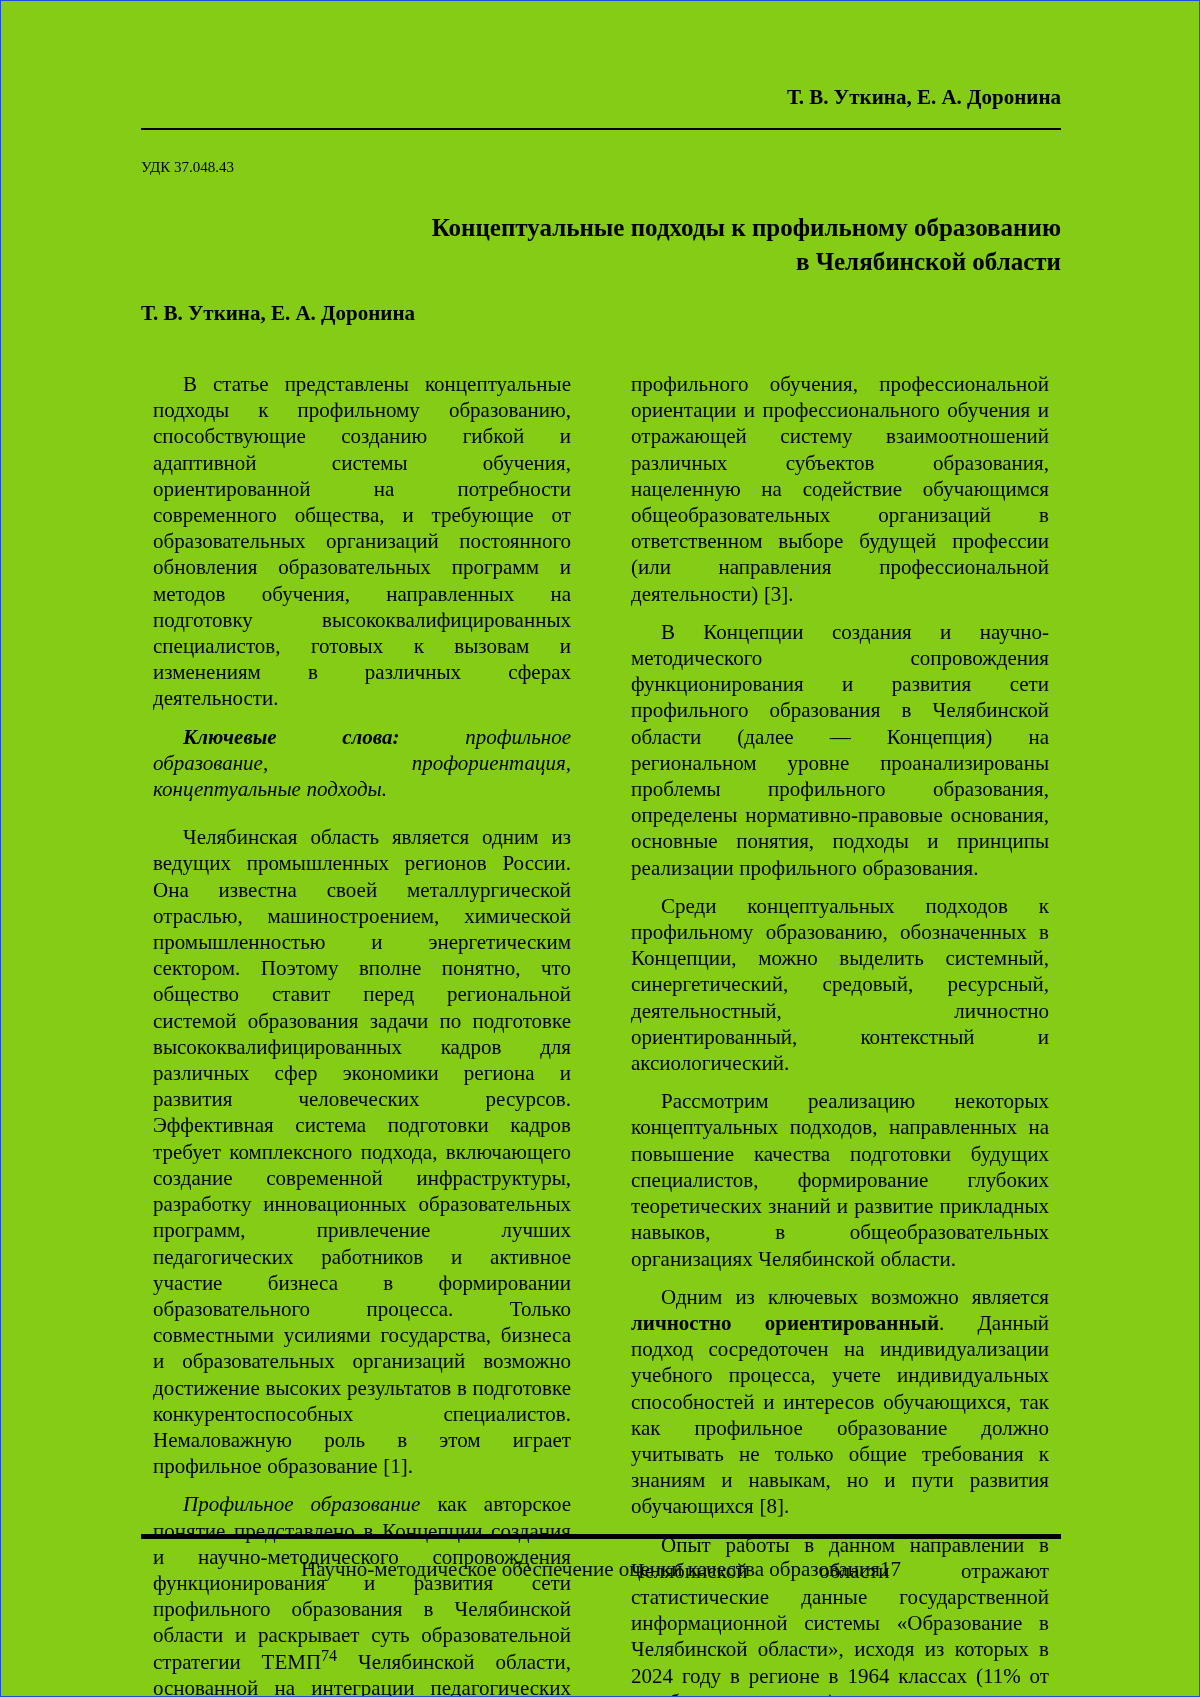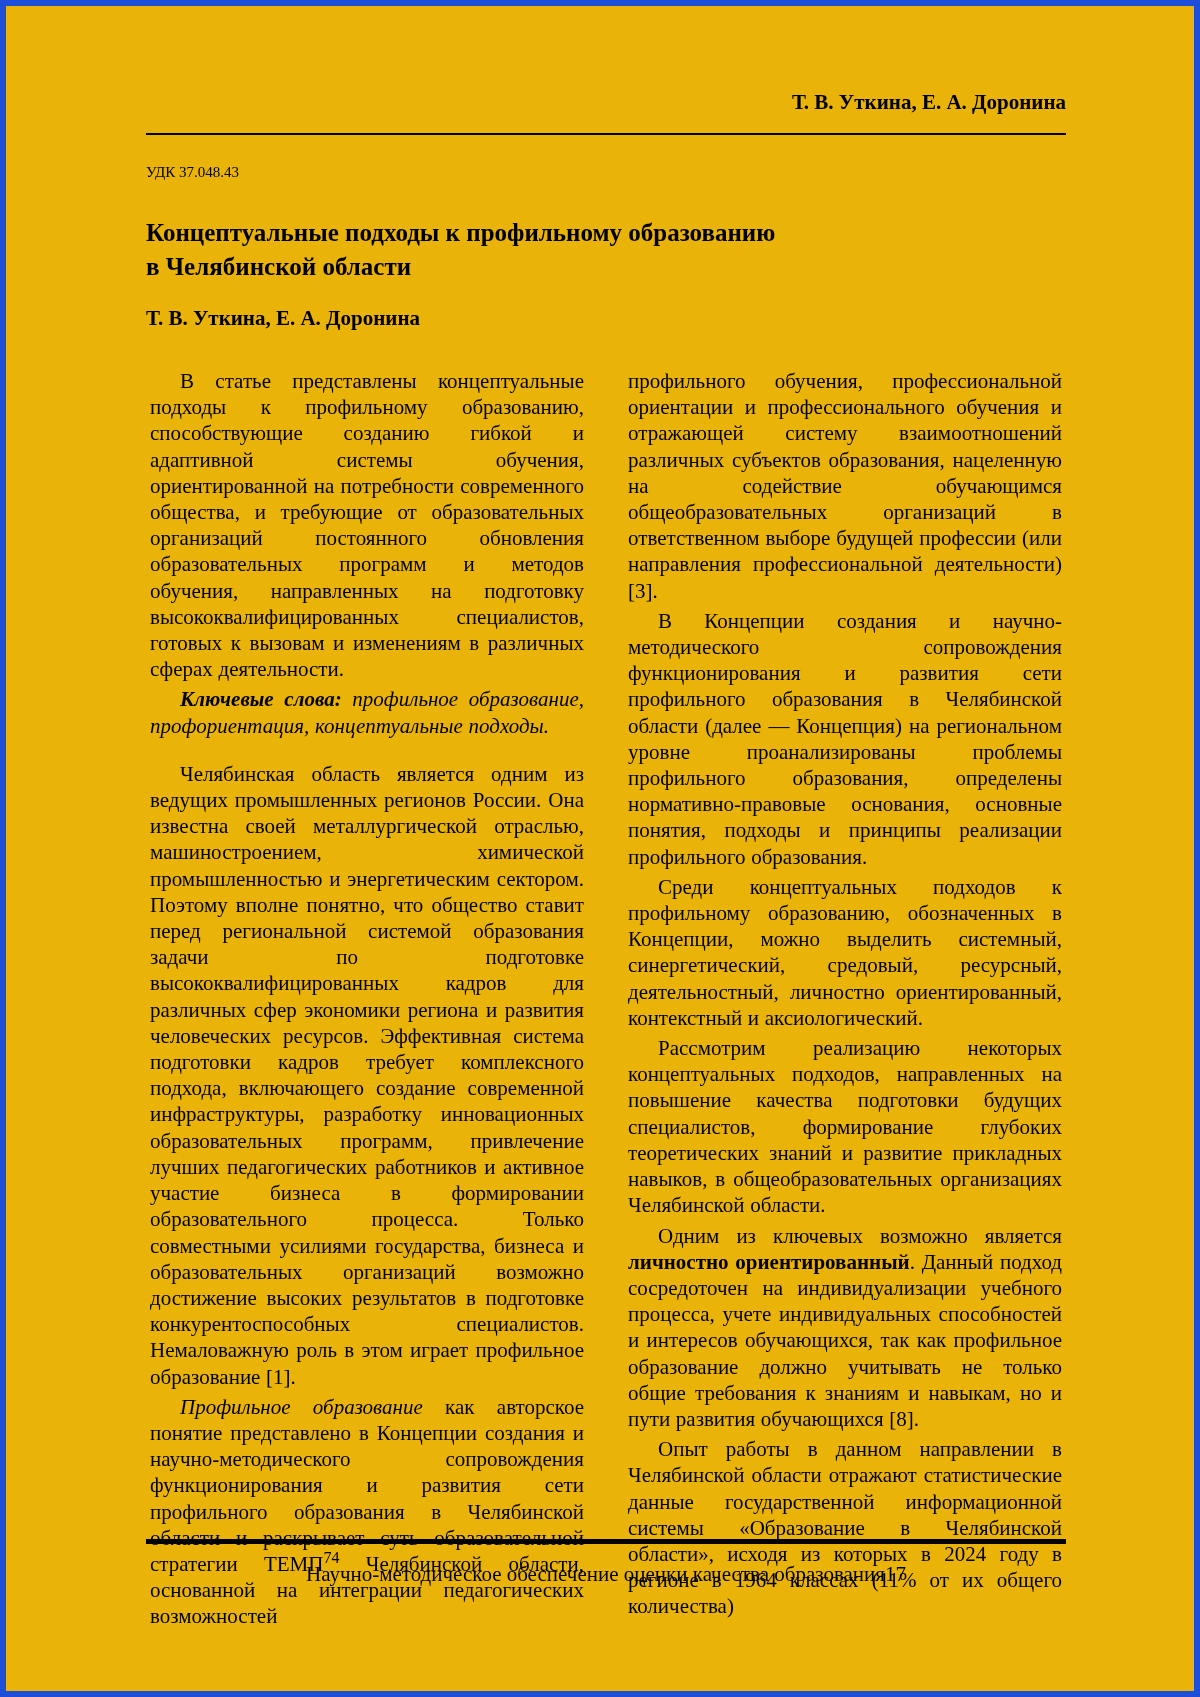--- a/index.html
+++ b/index.html
@@ -1,26 +1,26 @@
 <!DOCTYPE html>
 <html lang="ru"><head>
 <meta charset="utf-8">
 <style>
   html, body { margin: 0; padding: 0; background: #e8e8e8; }
   .page {
     position: relative;
     width: 1200px;
     height: 1697px;
-    background: #eab308;
+    background: #84cc16;
     font-family: "Liberation Serif", "DejaVu Serif", serif;
     color: #000000;
     overflow: hidden;
     margin: 0 auto;
     box-sizing: border-box;
-    border: 6px solid #1d4ed8;
+    border: 1px solid #1d4ed8;
   }
   .content {
     position: absolute;
     left: 140px;
     width: 920px;
     top: 0;
     height: 100%;
   }
   .running-head {
     position: absolute;
@@ -36,21 +36,21 @@
     border-top: 2px solid #000000;
   }
   .udc {
     position: absolute;
     top: 158px; left: 0;
     font-size: 15px;
   }
   .article-title {
     position: absolute;
     top: 210px; left: 0; right: 0;
-    text-align: left;
+    text-align: right;
     font-weight: bold;
     font-size: 25px;
     line-height: 34px;
   }
   .authors-line {
     position: absolute;
     top: 300px; left: 0;
     font-weight: bold;
     font-size: 21px;
   }
@@ -63,21 +63,21 @@
   .col {
     width: 442px;
     flex: 0 0 442px;
     font-size: 21px;
     line-height: 26.2px;
     text-align: justify;
     hyphens: auto;
     -webkit-hyphens: auto;
     word-spacing: 0.02em;
   }
-  .col p { margin: 4px; text-indent: 30px; }
+  .col p { margin: 12px; text-indent: 30px; }
   .col p.no-indent { text-indent: 0; }
   .col p.spaced { margin-top: 22px; }
   .kw-label { font-weight: bold; font-style: italic; }
   .italic { font-style: italic; }
   .bold { font-weight: bold; }
   sup.fnote {
     font-size: 16px;
     line-height: 0;
     vertical-align: super;
   }

